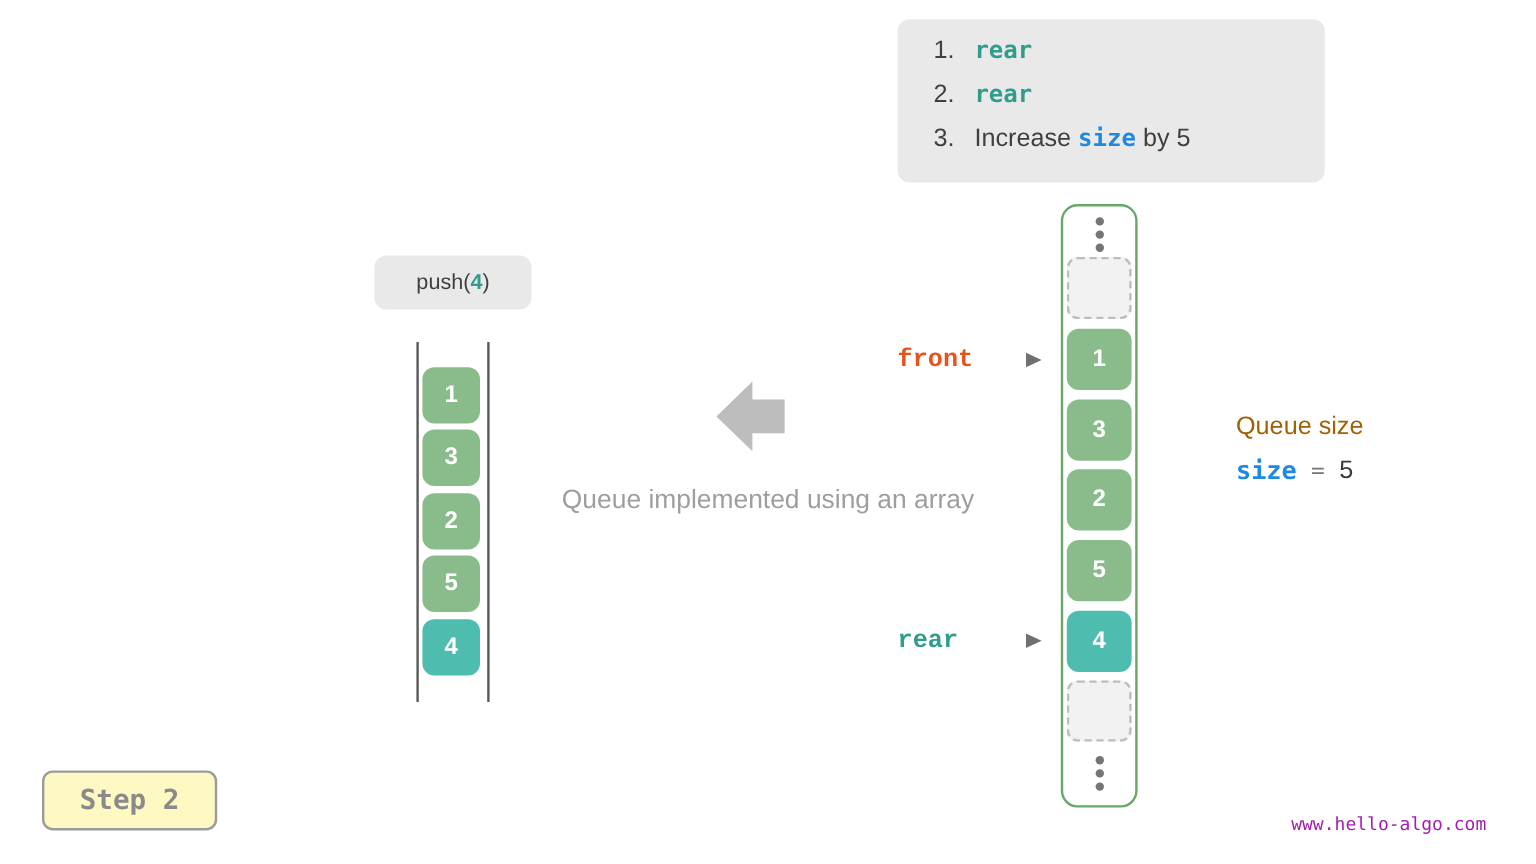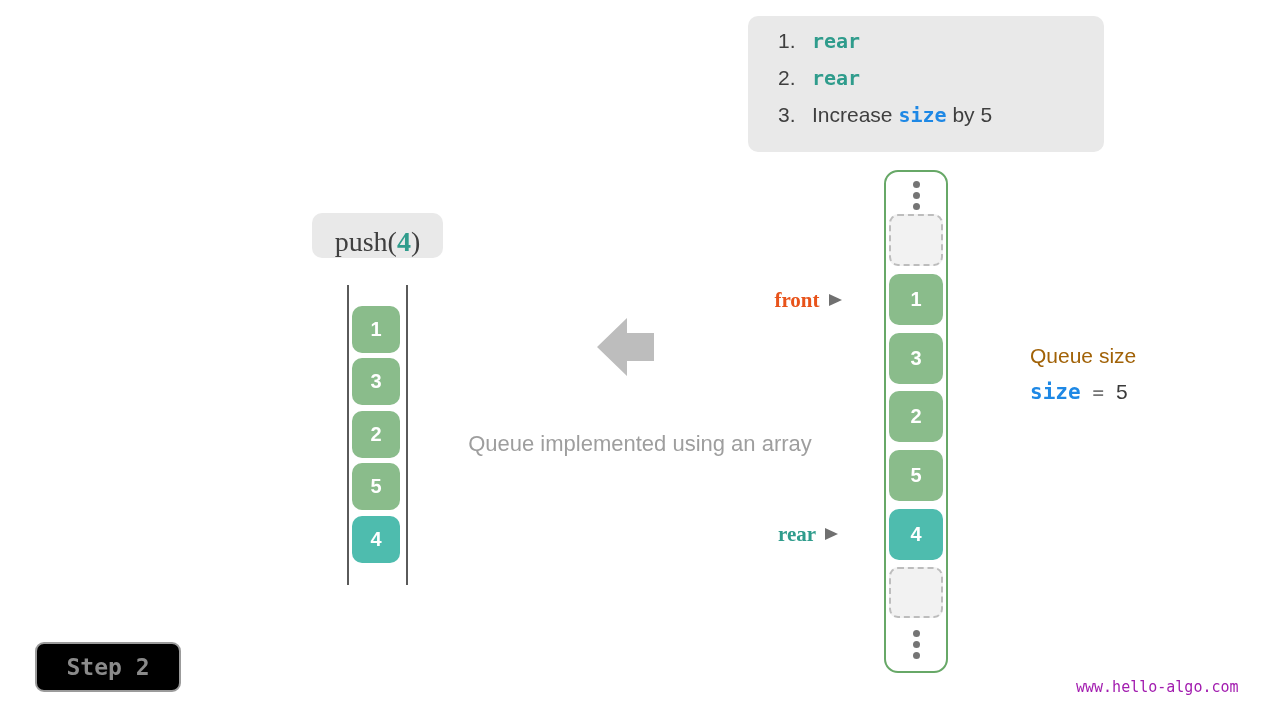--- a/index.html
+++ b/index.html
@@ -29,23 +29,23 @@
     font-weight: bold; font-size: 20px;
   }
   .code-teal { color: #2f9c8c; }
   .code-blue { color: #1e88e5; }
 
   
   .push-label {
     position: absolute; left: 312px; top: 213px;
     width: 131px; height: 45px;
     background: #e9e9e9; border-radius: 10px;
-    display: flex; align-items: flex-end; justify-content: center;
-    font-family: Liberation Serif, serif;
-    font-size: 28px; color: #3f3f3f; white-space: pre;
+    display: flex; align-items: center; justify-content: center;
+    font-family: Liberation Sans, sans-serif;
+    font-size: 18px; color: #3f3f3f; white-space: pre;
   }
   .push-arg { color: #2f9c8c; font-weight: bold; }
 
   
   .rails {
     position: absolute; left: 347px; top: 285px;
     width: 61px; height: 300px;
     border-left: 2px solid #5a5a5a; border-right: 2px solid #5a5a5a;
     box-sizing: border-box;
   }
@@ -54,21 +54,21 @@
     border-radius: 10px; background: #8abc8b;
     color: #ffffff; font-weight: bold; font-size: 20px;
     display: flex; align-items: center; justify-content: center;
   }
   .queue-cell.highlight { background: #4ebcae; }
 
   
   .big-arrow { position: absolute; left: 597px; top: 318px; }
   .caption {
     position: absolute; left: 440px; top: 403px; width: 400px;
-    text-align: center; font-size: 22px; color: #9e9e9e; margin-top: 28px;
+    text-align: center; font-size: 22px; color: #9e9e9e;
   }
 
   
   .array-box {
     position: absolute; left: 884px; top: 170px;
     width: 64px; height: 503px;
     border: 2px solid #67a867; border-radius: 14px;
     box-sizing: border-box; background: #ffffff;
   }
   .array-cell {
@@ -86,22 +86,22 @@
   .ellipsis-cell {
     position: absolute; left: 889px; width: 54px;
     display: flex; flex-direction: column;
     align-items: center; justify-content: center; gap: 4px;
   }
   .dot { width: 7px; height: 7px; border-radius: 50%; background: #757575; }
 
   
   .pointer-row {
     position: absolute; left: 748px; width: 120px; height: 24px;
-    display: flex; justify-content: center; align-items: center; gap: 9px;
-    font-family: Liberation Serif, serif;
+    display: flex; justify-content: space-between; align-items: center; gap: 9px;
+    font-family: Liberation Mono, monospace;
     font-weight: bold; font-size: 21px;
   }
   .pointer-front { top: 288px; color: #e8531a; }
   .pointer-rear  { top: 522px; color: #2f9c8c; }
   .pointer-arrow {
     width: 0; height: 0;
     border-left: 13px solid #707070;
     border-top: 6px solid transparent;
     border-bottom: 6px solid transparent;
   }
@@ -123,21 +123,21 @@
     font-family: "DejaVu Sans Mono", monospace;
     color: #757575; margin: 0 12px; font-size: 19px;
   }
   .size-val { color: #3a3a3a; }
 
   
   .step-badge {
     position: absolute; left: 35px; top: 642px;
     width: 146px; height: 50px;
     border: 2px solid #9b9b9b; border-radius: 9px;
-    background: #000000; box-sizing: border-box;
+    background: #fef9c3; box-sizing: border-box;
     display: flex; align-items: center; justify-content: center;
     font-family: "DejaVu Sans Mono", monospace;
     font-weight: bold; font-size: 23px; color: #8a8a8a;
   }
 
   
   .watermark {
     position: absolute; left: 1076px; top: 678px;
     font-family: "DejaVu Sans Mono", monospace;
     font-size: 15px; color: #a21caf;

